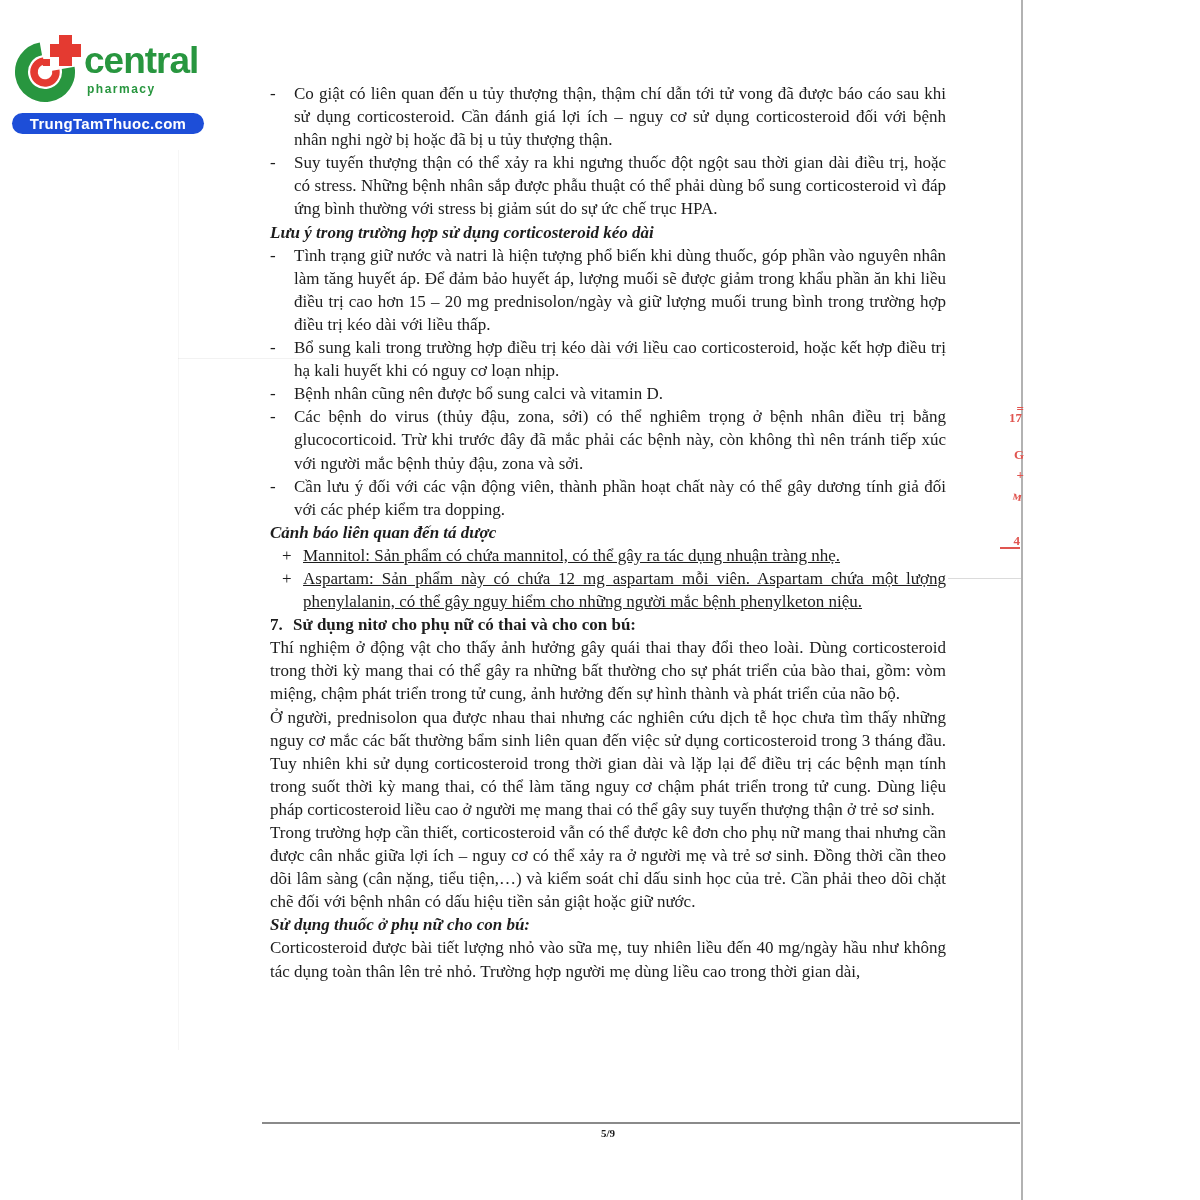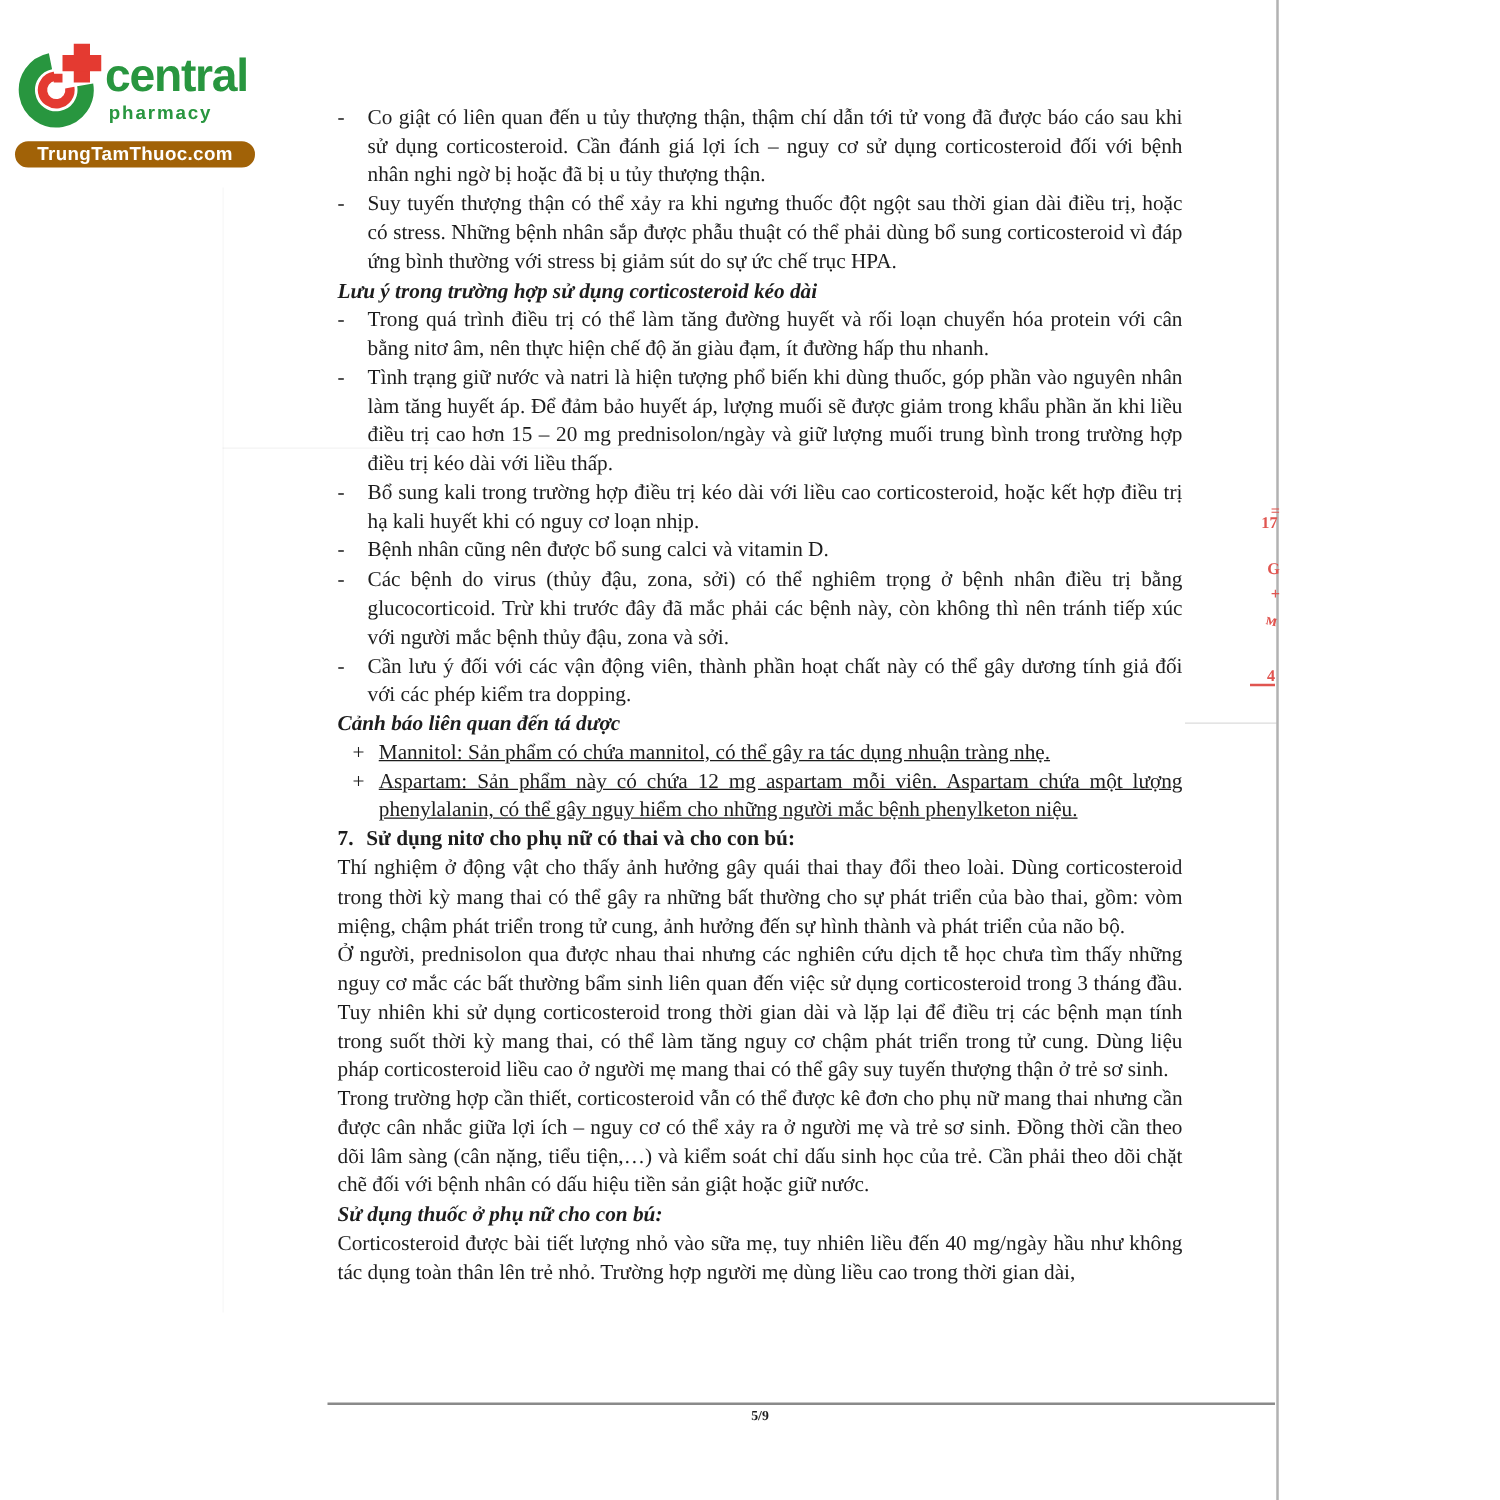--- a/index.html
+++ b/index.html
@@ -10,21 +10,21 @@
   
   .logo{position:absolute;left:12px;top:28px;width:215px;height:112px;}
   .logo-mark{position:absolute;left:2px;top:6px;width:70px;height:70px;}
   .logo-brand{
     position:absolute;left:72px;top:14px;
     font-family:"Liberation Sans",sans-serif;font-weight:700;font-size:37px;
     letter-spacing:-1px;line-height:1;
   }
   .logo-sub{
     position:absolute;left:75px;top:55px;
-    font-family:"Liberation Sans",sans-serif;font-weight:700;font-size:15px;
+    font-family:"Liberation Sans",sans-serif;font-weight:700;font-size:12px;
     letter-spacing:1.5px;line-height:1;
   }
   .logo-badge{
     position:absolute;left:0px;top:85px;width:192px;height:21px;border-radius:11px;
     display:flex;align-items:center;justify-content:center;
     font-family:"Liberation Sans",sans-serif;font-weight:700;font-size:15px;color:#ffffff;
     letter-spacing:0.3px;
   }
   
   .doc{
@@ -64,28 +64,27 @@
 <div class="logo">
   <svg class="logo-mark" viewBox="0 0 70 70">
     <circle cx="31" cy="38" r="23.5" fill="none" stroke="#28963f" stroke-width="13" stroke-dasharray="110 37.7" transform="rotate(-10 31 38)"></circle>
     <circle cx="31" cy="38" r="11" fill="none" stroke="#e43a31" stroke-width="7.5" stroke-dasharray="52 17.1" transform="rotate(-10 31 38)"></circle>
     <rect x="45" y="1" width="13" height="31" fill="#e43a31"></rect>
     <rect x="36" y="10" width="31" height="13" fill="#e43a31"></rect>
     <rect x="29" y="25" width="7" height="7" fill="#e43a31"></rect>
   </svg>
   <div class="logo-brand" style="color:#28963f">central</div>
   <div class="logo-sub" style="color:#28963f">pharmacy</div>
-  <div class="logo-badge" style="background:#a16207">TrungTamThuoc.com</div>
+  <div class="logo-badge" style="background:#1d4ed8">TrungTamThuoc.com</div>
 </div>
 
 <div class="doc">
   <div class="blk b"><span class="mk">-</span><span>Co giật có liên quan đến u tủy thượng thận, thậm chí dẫn tới tử vong đã được báo cáo sau khi sử dụng corticosteroid. Cần đánh giá lợi ích – nguy cơ sử dụng corticosteroid đối với bệnh nhân nghi ngờ bị hoặc đã bị u tủy thượng thận.</span></div>
   <div class="blk b"><span class="mk">-</span><span>Suy tuyến thượng thận có thể xảy ra khi ngưng thuốc đột ngột sau thời gian dài điều trị, hoặc có stress. Những bệnh nhân sắp được phẫu thuật có thể phải dùng bổ sung corticosteroid vì đáp ứng bình thường với stress bị giảm sút do sự ức chế trục HPA.</span></div>
   <div class="blk h-it">Lưu ý trong trường hợp sử dụng corticosteroid kéo dài</div>
-  <div class="blk b"><span class="mk">-</span><span>Trong quá trình điều trị có thể làm tăng đường huyết và rối loạn chuyển hóa protein với cân bằng nitơ âm, nên thực hiện chế độ ăn giàu đạm, ít đường hấp thu nhanh.</span></div>
   <div class="blk b"><span class="mk">-</span><span>Tình trạng giữ nước và natri là hiện tượng phổ biến khi dùng thuốc, góp phần vào nguyên nhân làm tăng huyết áp. Để đảm bảo huyết áp, lượng muối sẽ được giảm trong khẩu phần ăn khi liều điều trị cao hơn 15 – 20 mg prednisolon/ngày và giữ lượng muối trung bình trong trường hợp điều trị kéo dài với liều thấp.</span></div>
   <div class="blk b"><span class="mk">-</span><span>Bổ sung kali trong trường hợp điều trị kéo dài với liều cao corticosteroid, hoặc kết hợp điều trị hạ kali huyết khi có nguy cơ loạn nhịp.</span></div>
   <div class="blk b"><span class="mk">-</span><span>Bệnh nhân cũng nên được bổ sung calci và vitamin D.</span></div>
   <div class="blk b"><span class="mk">-</span><span>Các bệnh do virus (thủy đậu, zona, sởi) có thể nghiêm trọng ở bệnh nhân điều trị bằng glucocorticoid. Trừ khi trước đây đã mắc phải các bệnh này, còn không thì nên tránh tiếp xúc với người mắc bệnh thủy đậu, zona và sởi.</span></div>
   <div class="blk b"><span class="mk">-</span><span>Cần lưu ý đối với các vận động viên, thành phần hoạt chất này có thể gây dương tính giả đối với các phép kiểm tra dopping.</span></div>
   <div class="blk h-it">Cảnh báo liên quan đến tá dược</div>
   <div class="blk bp"><span class="mk">+</span><span>Mannitol: Sản phẩm có chứa mannitol, có thể gây ra tác dụng nhuận tràng nhẹ.</span></div>
   <div class="blk bp"><span class="mk">+</span><span>Aspartam: Sản phẩm này có chứa 12 mg aspartam mỗi viên. Aspartam chứa một lượng phenylalanin, có thể gây nguy hiểm cho những người mắc bệnh phenylketon niệu.</span></div>
   <div class="blk h-b"><span class="num">7.</span><span>Sử dụng nitơ cho phụ nữ có thai và cho con bú:</span></div>
   <div class="blk">Thí nghiệm ở động vật cho thấy ảnh hưởng gây quái thai thay đổi theo loài. Dùng corticosteroid trong thời kỳ mang thai có thể gây ra những bất thường cho sự phát triển của bào thai, gồm: vòm miệng, chậm phát triển trong tử cung, ảnh hưởng đến sự hình thành và phát triển của não bộ.</div>

